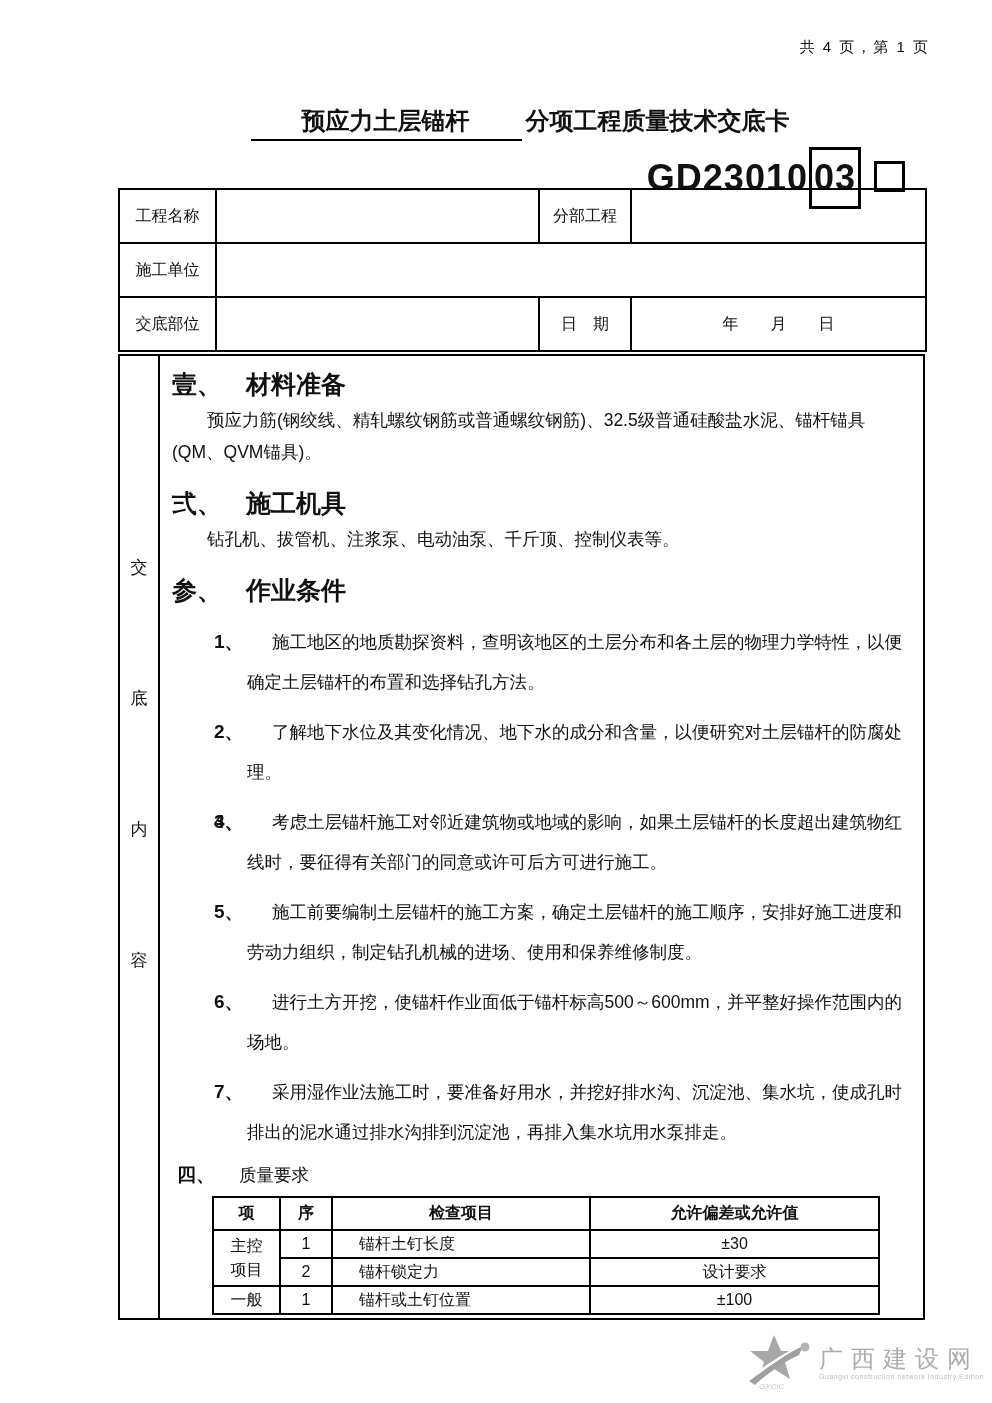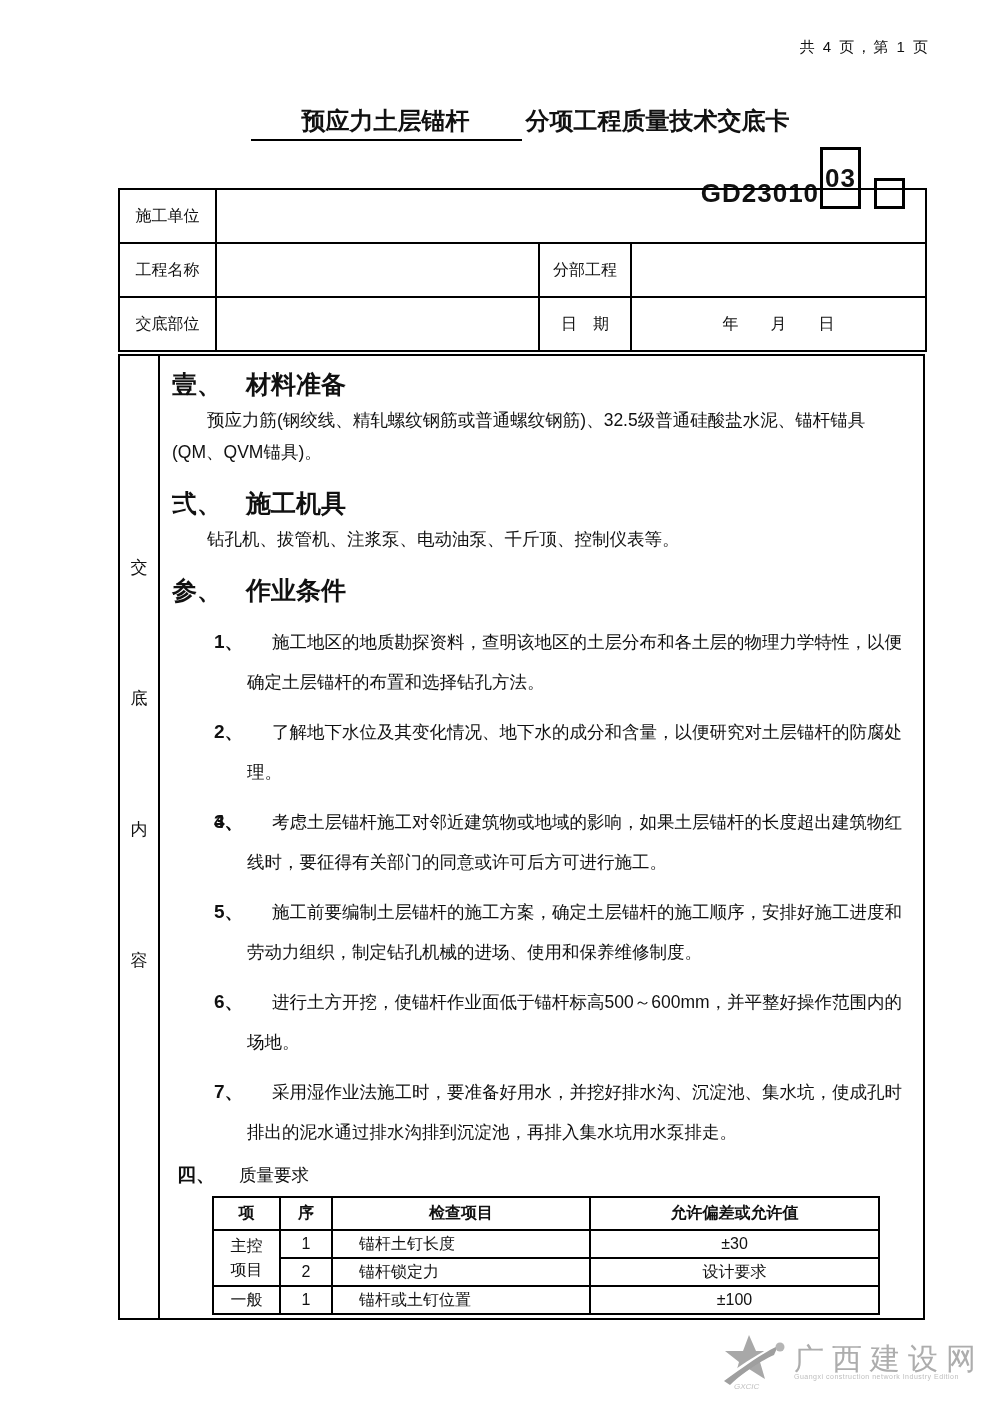--- a/index.html
+++ b/index.html
@@ -17,22 +17,22 @@
   .title-line {
     position:absolute; top:105px; left:90px; width:860px;
     text-align:center; font-size:24px; font-weight:bold; white-space:nowrap;
   }
   .title-underlined { display:inline-block; border-bottom:2px solid #000; padding:0 52px 2px 51px; }
   .title-rest { display:inline-block; margin-left:4px; }
 
   
   .code-line {
     position:absolute; top:147px; right:87px;
-    display:flex; align-items:flex-end;
-    font-size:26px; font-weight:bold; letter-spacing:1px;
+    display:flex; align-items:center;
+    font-size:36px; font-weight:bold; letter-spacing:1px;
   }
   .code-boxed { border:3px solid #000; padding:14px 2px; margin-left:1px; line-height:28px; }
   .code-empty-box { width:25px; height:25px; border:3px solid #000; margin-left:13px; margin-top:-4px; }
 
   
   .header-table-wrap { position:absolute; left:118px; top:188px; }
   table.header-table { border-collapse:collapse; table-layout:fixed; width:807px; }
   table.header-table td {
     border:2px solid #000; height:52px; font-size:16px;
     text-align:center; vertical-align:middle; padding:0;
@@ -78,21 +78,21 @@
   table.quality-table td.left { text-align:left; padding-left:26px; }
   .wrap2 { display:inline-block; width:36px; line-height:24px; }
 
   
   .watermark {
     position:absolute; right:8px; bottom:12px;
     display:flex; align-items:center; gap:6px; color:#b0b0b0;
   }
   .wm-star { width:72px; height:58px; }
   .wm-texts { display:flex; flex-direction:column; }
-  .wm-cn { font-size:30px; letter-spacing:8px; color:#adadad; line-height:28px; white-space:nowrap; }
+  .wm-cn { font-size:24px; letter-spacing:8px; color:#adadad; line-height:28px; white-space:nowrap; }
   .wm-en { font-size:7px; color:#bdbdbd; letter-spacing:0.5px; white-space:nowrap; }
 </style>
 </head>
 <body>
 
 <div class="page-info">共 4 页，第 1 页</div>
 
 <div class="title-line">
   <span class="title-underlined">预应力土层锚杆</span><span class="title-rest">分项工程质量技术交底卡</span>
 </div>
@@ -106,28 +106,28 @@
 <div class="header-table-wrap">
   <table class="header-table">
     <colgroup>
         <col style="width:97px">
         <col style="width:323px">
         <col style="width:92px">
         <col style="width:295px">
       </colgroup>
     <tbody>
         <tr>
-      <td>施工单位</td>
-      <td colspan="3"></td>
-    </tr>
-    <tr>
       <td>工程名称</td>
       <td></td>
       <td>分部工程</td>
       <td></td>
+    </tr>
+    <tr>
+      <td>施工单位</td>
+      <td colspan="3"></td>
     </tr>
     <tr>
       <td>交底部位</td>
       <td></td>
       <td>日　期</td>
       <td>年　　月　　日</td>
     </tr>
   </tbody>
     </table>
 </div>

